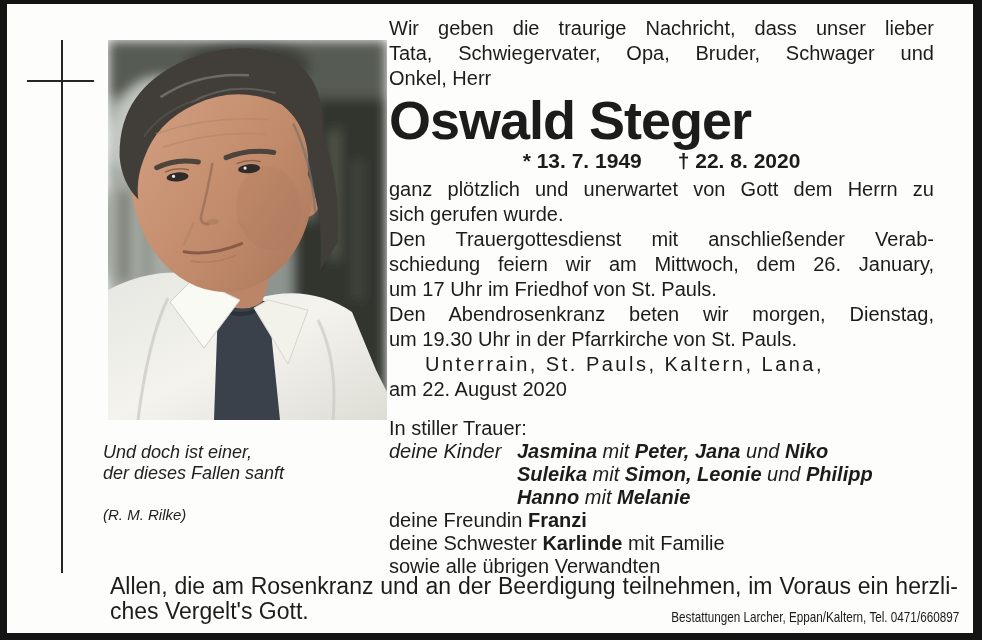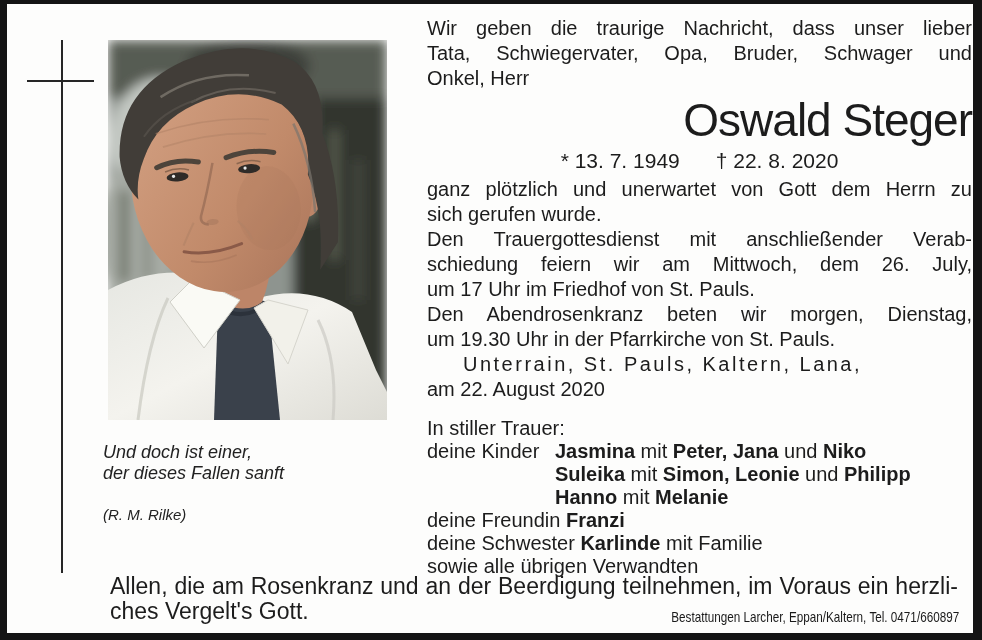--- a/index.html
+++ b/index.html
@@ -22,34 +22,34 @@
   .photo{position:absolute;left:101px;top:36px;width:279px;height:380px;display:block;}
 
   
   .poem{
     position:absolute;left:96px;top:438px;width:289px;
     text-align:left;font-style:italic;font-size:18px;line-height:21px;color:#222;
   }
   .poem-attr{font-size:15px;margin-top:20px;}
 
   
-  .rcol{position:absolute;left:420px;top:12px;width:545px;font-size:20px;line-height:25px;}
+  .rcol{position:absolute;left:382px;top:12px;width:545px;font-size:20px;line-height:25px;}
   .j{text-align:justify;text-align-last:justify;}
   .name{
-    font-size:46px;line-height:54px;font-weight:normal;text-align:right;
+    font-size:54px;line-height:54px;font-weight:bold;text-align:left;
     margin-top:2px;letter-spacing:-1px;
   }
   .dates{
     display:flex;justify-content:center;gap:36px;
-    font-weight:normal;font-size:21px;line-height:27px;margin-bottom:3px;
+    font-weight:bold;font-size:21px;line-height:27px;margin-bottom:3px;
   }
   .place{letter-spacing:2.5px;white-space:nowrap;margin-left:36px;}
   .mourning{margin-top:4px;line-height:23px;}
   .mourning .mtitle{margin-bottom:0;margin-top:15px;}
-  .krow{display:flex;}
+  .krow{display:flex;font-style:italic;}
   .klabel{width:128px;flex:none;}
   .knames{flex:1;}
   b{font-weight:bold;}
 
   
   .closing{position:absolute;left:103px;top:570px;width:848px;font-size:23px;line-height:25px;}
   .credit{
     position:absolute;right:14px;top:604px;font-size:15px;line-height:18px;
     white-space:nowrap;transform:scaleX(0.78);transform-origin:100% 0;color:#1a1a1a;
   }
@@ -159,21 +159,21 @@
 
     <div class="name">Oswald Steger</div>
     <div class="dates">
       <span>* 13. 7. 1949</span>
       <span>† 22. 8. 2020</span>
     </div>
 
     <div class="j">ganz plötzlich und unerwartet von Gott dem Herrn zu</div>
     <div>sich gerufen wurde.</div>
     <div class="j">Den Trauergottesdienst mit anschließender Verab-</div>
-    <div class="j">schiedung feiern wir am Mittwoch, dem 26. July,</div>
+    <div class="j">schiedung feiern wir am Mittwoch, dem 26. January,</div>
     <div>um 17 Uhr im Friedhof von St. Pauls.</div>
     <div class="j">Den Abendrosenkranz beten wir morgen, Dienstag,</div>
     <div>um 19.30 Uhr in der Pfarrkirche von St. Pauls.</div>
 
     <div class="place">Unterrain, St. Pauls, Kaltern, Lana,</div>
     <div>am 22. August 2020</div>
 
     <div class="mourning">
       <div class="mtitle">In stiller Trauer:</div>
       <div class="krow">

